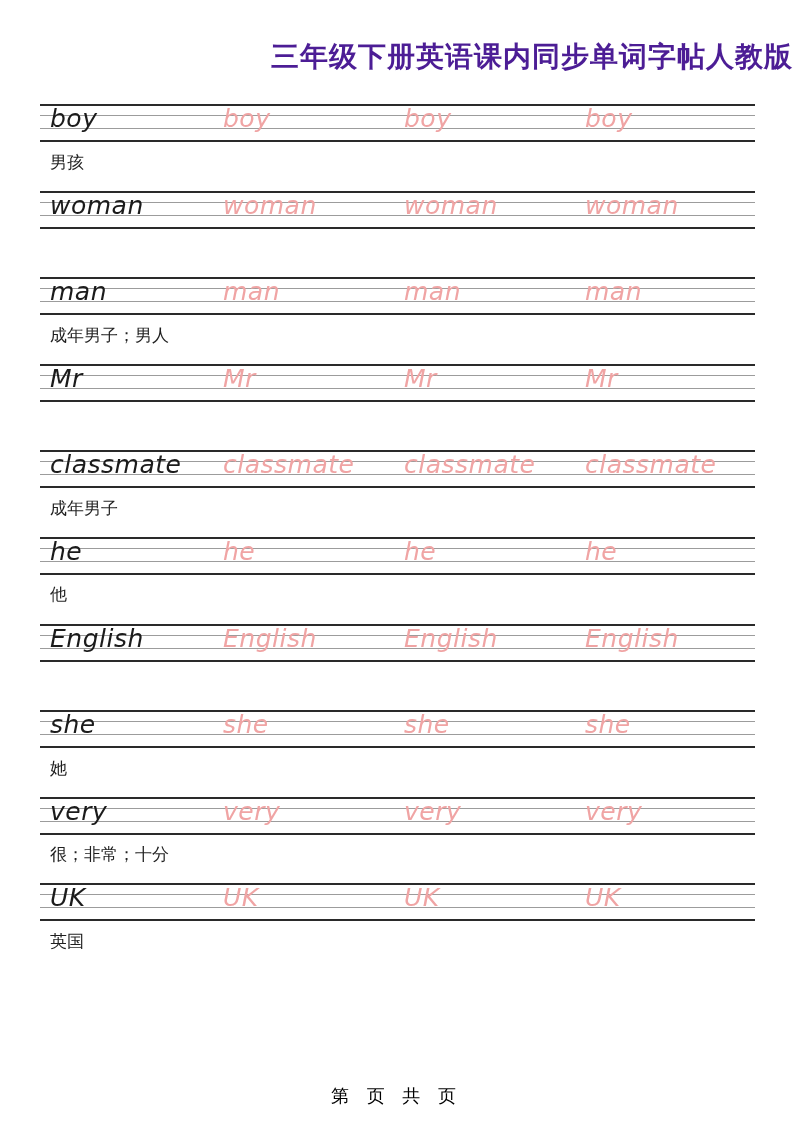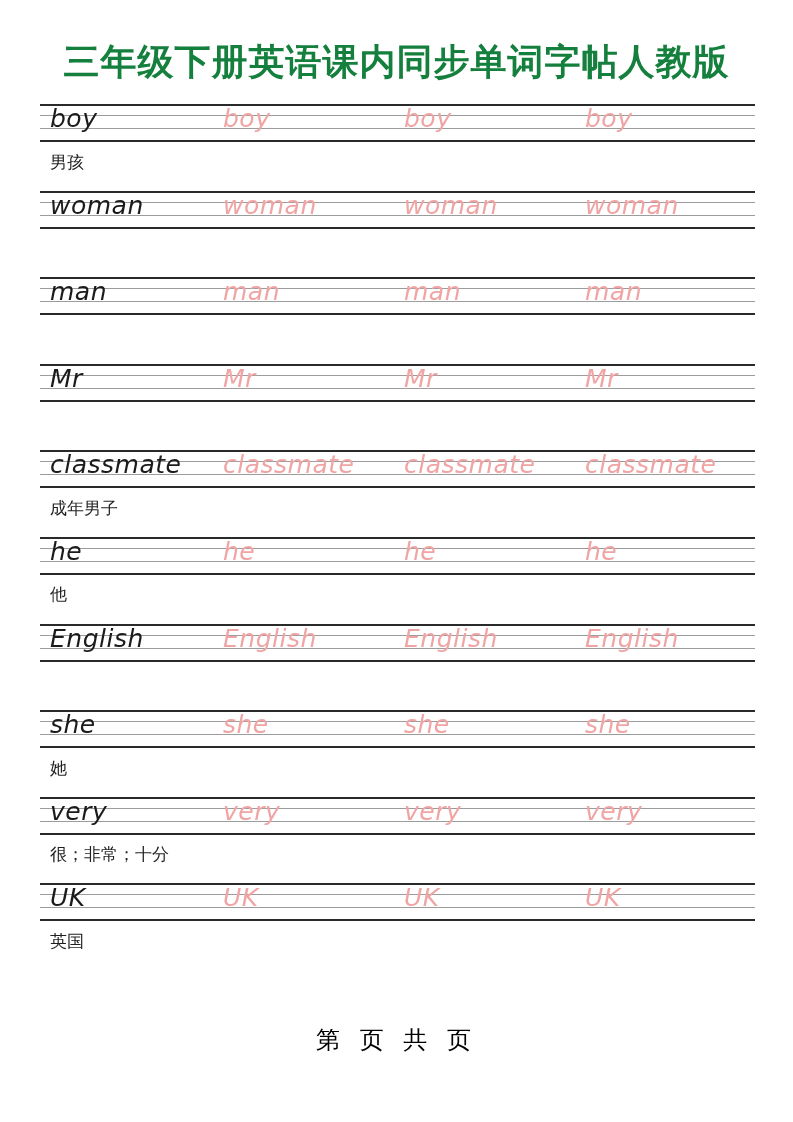--- a/index.html
+++ b/index.html
@@ -6,22 +6,22 @@
   html, body { background: #ffffff; }
   body {
     font-family: "DejaVu Sans", "Liberation Sans", sans-serif;
     width: 793px; height: 1122px; position: relative; overflow: hidden;
   }
   .page {
     position: absolute; inset: 0; background: #ffffff;
   }
   .title {
     position: absolute; top: 38px; left: 0; width: 100%;
-    text-align: center; font-size: 36px; font-weight: bold;
-    color: #15803d; letter-spacing: 1px;
+    text-align: right; font-size: 28px; font-weight: bold;
+    color: #4c1d95; letter-spacing: 1px;
     font-family: "DejaVu Sans", sans-serif;
   }
   .rows {
     position: absolute; left: 40px; top: 104px; width: 715px;
   }
   .row { height: 86.6px; }
   .guide {
     position: relative; height: 38px;
     border-top: 2px solid var(--guide-dark);
     border-bottom: 2px solid var(--guide-dark);
@@ -43,22 +43,22 @@
   .w { display: inline-block; }
   .w.black { width: 145px; color: var(--word-black); }
   .w.pink  { width: 153px; color: var(--trace-pink); }
   .def {
     height: 40px; display: flex; align-items: center;
     padding-left: 10px; font-size: 17px; color: #1f1f1f;
     font-family: "DejaVu Serif", "Liberation Serif", serif;
     text-align: center;
   }
   .footer {
-    position: absolute; top: 1024px; left: 0; width: 100%;
-    text-align: center; font-size: 24px; color: #000;
+    position: absolute; top: 1084px; left: 0; width: 100%;
+    text-align: center; font-size: 18px; color: #000;
     letter-spacing: 6px;
     font-family: "DejaVu Sans", sans-serif;
   }
 </style>
 </head>
 <body>
 
 <div class="page">
 
   <div class="title">三年级下册英语课内同步单词字帖人教版</div>
@@ -95,20 +95,21 @@
     <div class="guide">
       <i class="ln a"></i>
       <i class="ln b"></i>
       <div class="words">
         <span class="w black">man</span>
         <span class="w pink">man</span>
         <span class="w pink">man</span>
         <span class="w pink">man</span>
       </div>
     </div>
+    <div class="def">成年男子；男人</div>
   </div>
 
   <div class="row">
     <div class="guide">
       <i class="ln a"></i>
       <i class="ln b"></i>
       <div class="words">
         <span class="w black">Mr</span>
         <span class="w pink">Mr</span>
         <span class="w pink">Mr</span>

